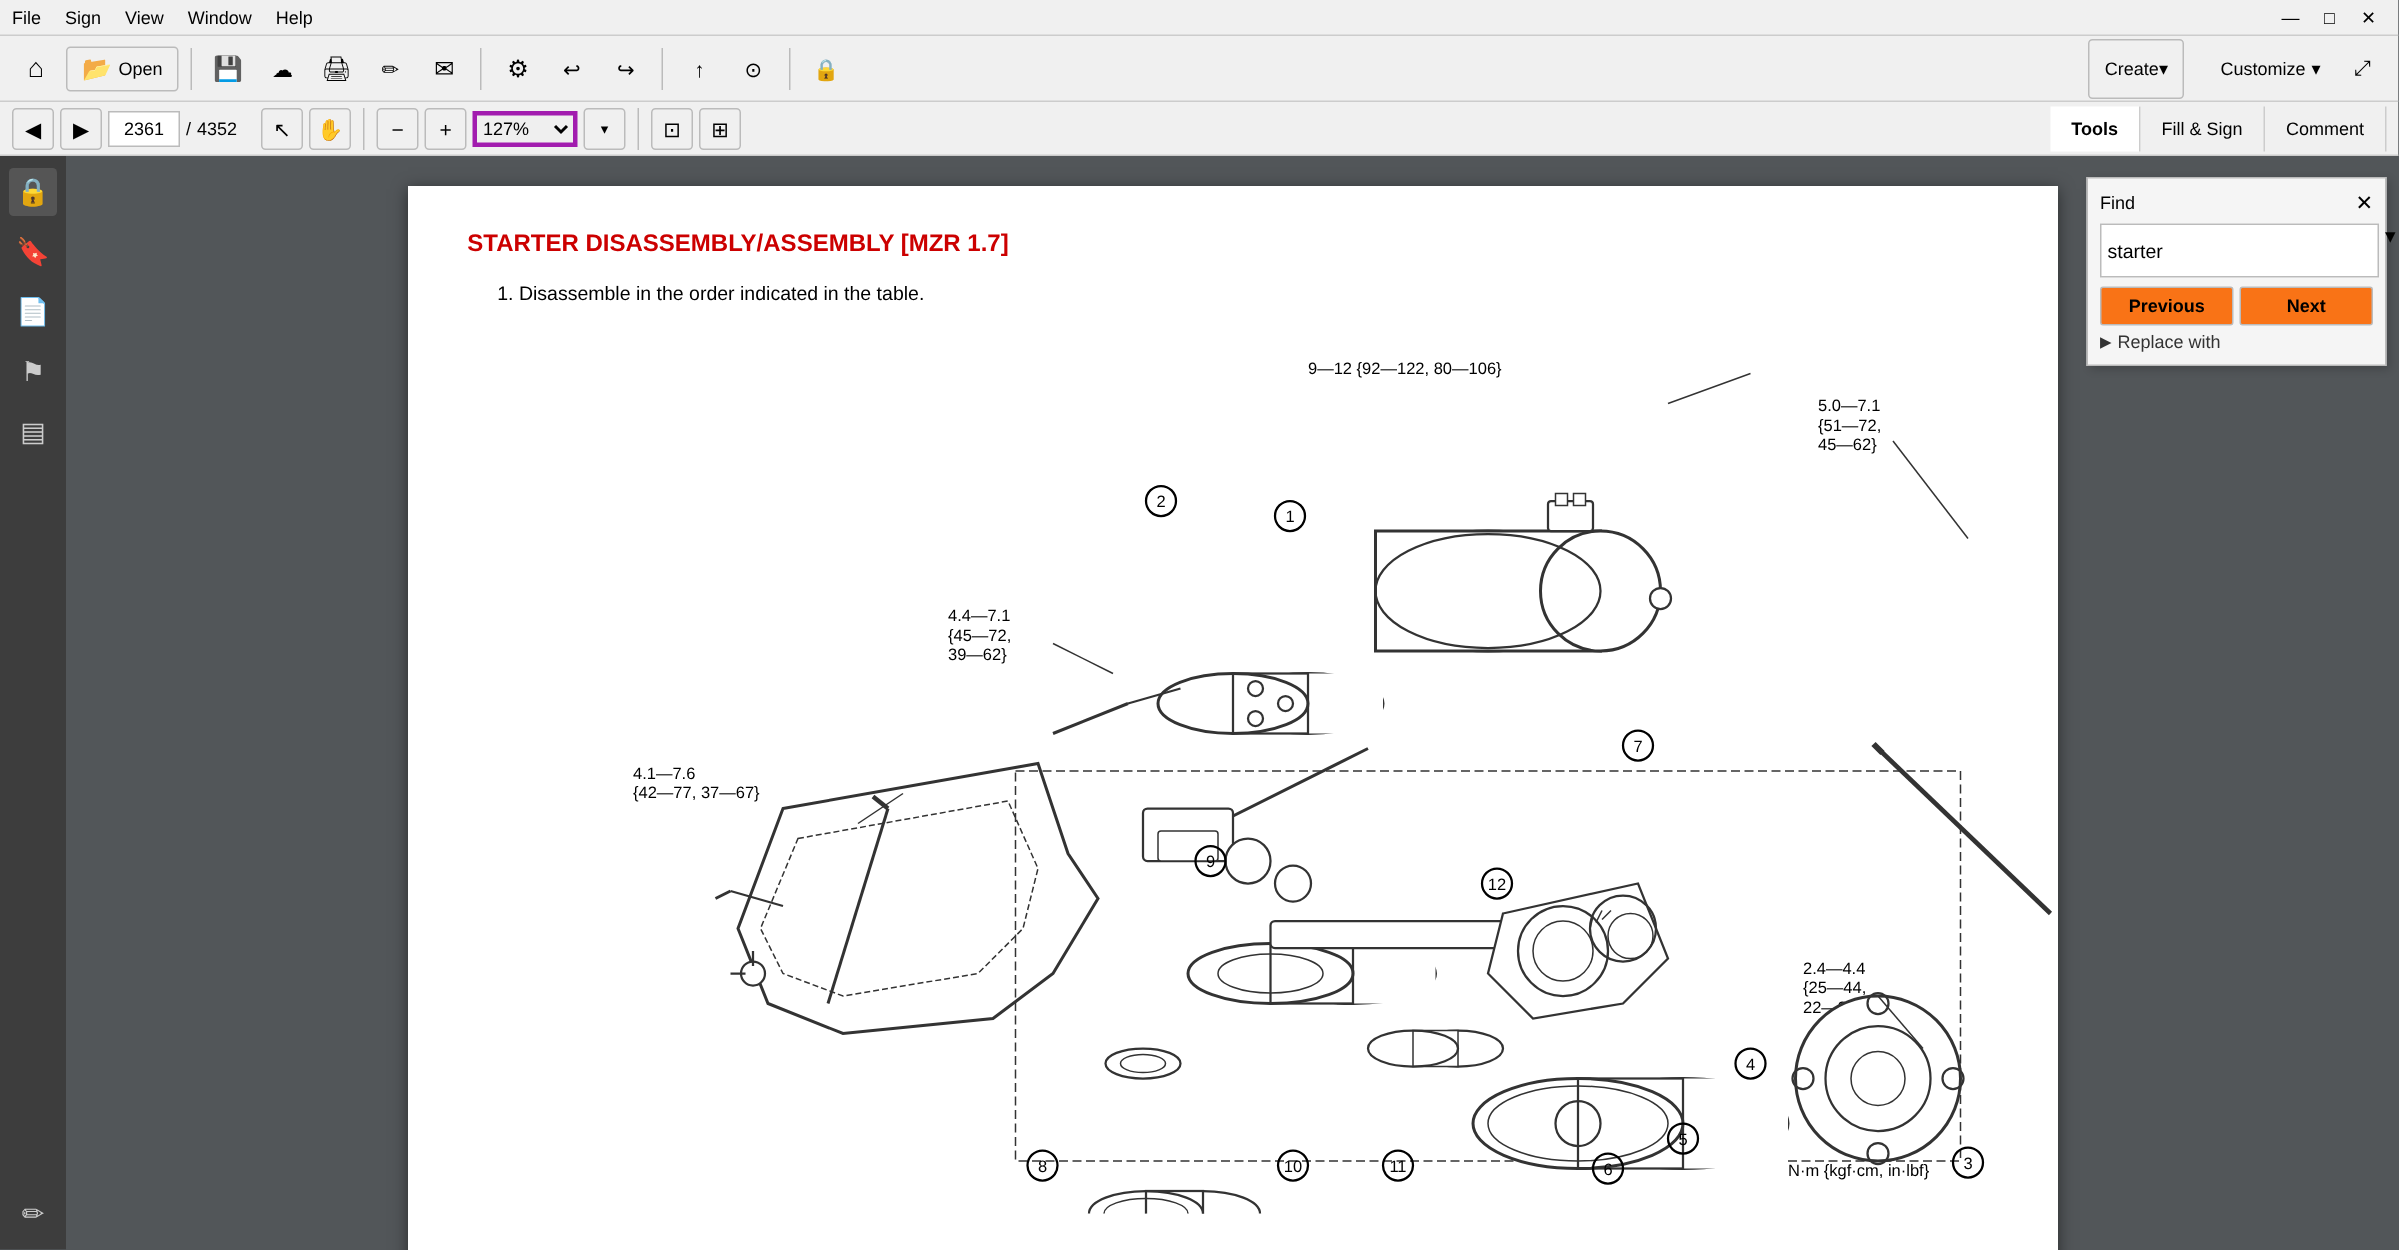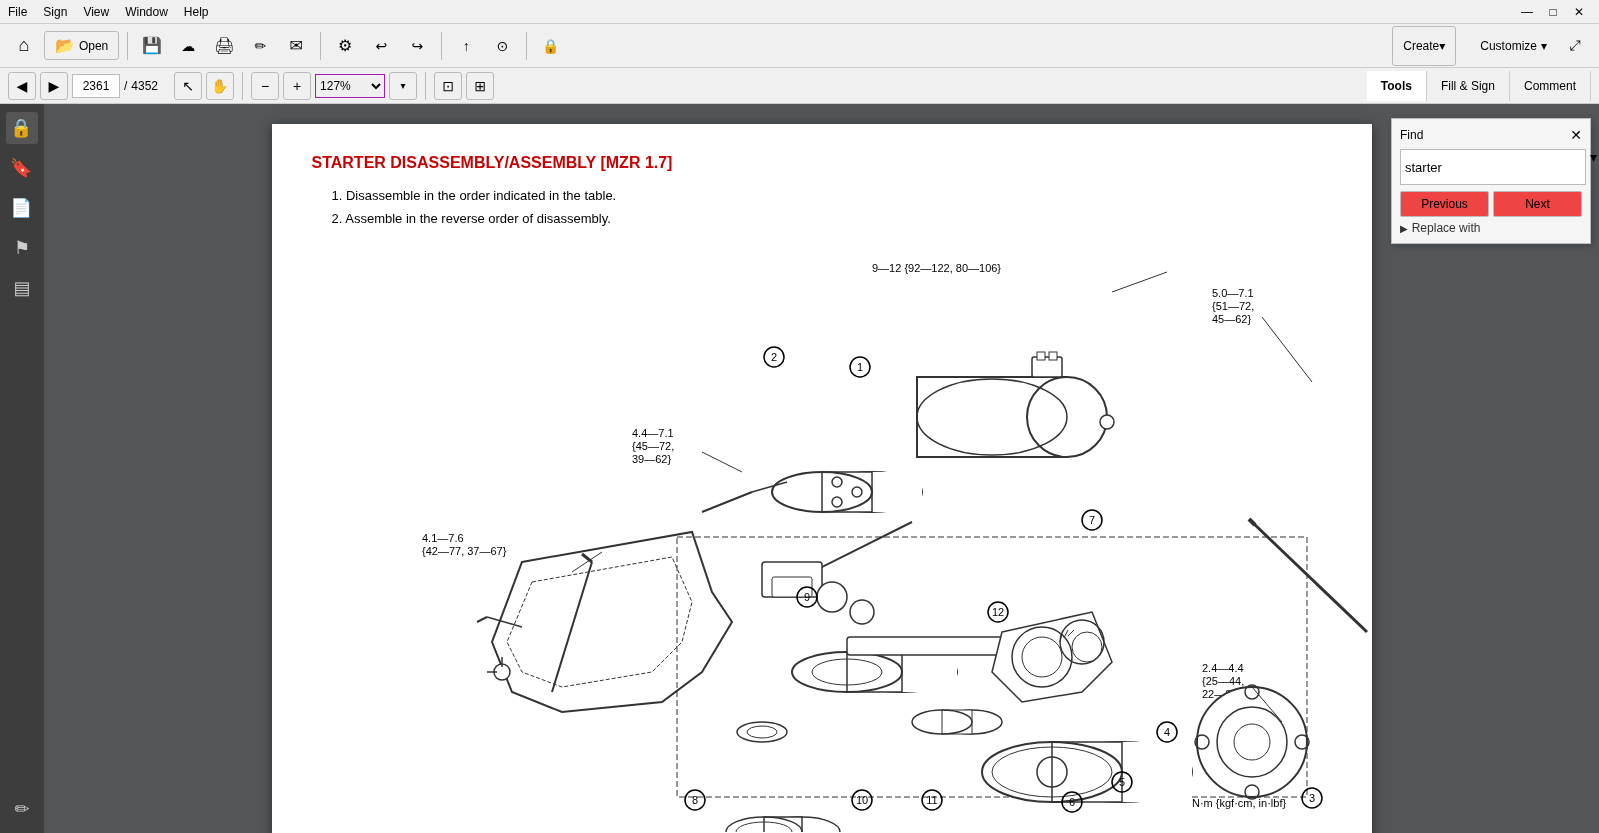--- a/index.html
+++ b/index.html
@@ -83,21 +83,21 @@
     .page-input {
       width: 48px;
       height: 24px;
       border: 1px solid #bbb;
       text-align: center;
       font-size: 12px;
     }
     .zoom-select {
       width: 70px;
       height: 24px;
-      border: 1px solid #a21caf;
+      border: 3px solid #a21caf;
       font-size: 12px;
     }
 
     
     #secondary-toolbar {
       background: #f0f0f0;
       height: 36px;
       display: flex;
       align-items: center;
       padding: 0 8px;
@@ -209,23 +209,24 @@
     #find-btn-row {
       display: flex;
       gap: 4px;
       margin-bottom: 4px;
     }
     .find-btn {
       flex: 1;
       height: 26px;
       font-size: 12px;
       border: 1px solid #bbb;
-      background: #ef4444;
+      background: #f97316;
       cursor: pointer;
       border-radius: 2px;
+      font-weight: bold;
     }
     #replace-with {
       display: flex;
       align-items: center;
       gap: 4px;
       font-size: 12px;
       cursor: pointer;
       color: #333;
     }
     .triangle { font-size: 10px; }
@@ -390,21 +391,20 @@
     <div class="sidebar-icon">▤</div>
     <div class="sidebar-icon" style="margin-top:auto; margin-bottom:8px;">✏</div>
   </div>
 
   <div id="content-area">
     <div id="pdf-page">
 
       <div class="page-title">STARTER DISASSEMBLY/ASSEMBLY [MZR 1.7]</div>
 
       <div class="step-text">1.  Disassemble in the order indicated in the table.</div>
-      <div class="step-text">2.  Assemble in the reverse order of disassembly.</div>
 
       <div id="diagram-area">
         <svg width="1060" height="590" viewBox="0 0 1060 590" style="font-family: Arial, sans-serif;">
 
           <text x="560" y="30" font-size="11">9—12 {92—122, 80—106}</text>
 
           <text x="900" y="55" font-size="11">5.0—7.1</text>
           <text x="900" y="68" font-size="11">{51—72,</text>
           <text x="900" y="81" font-size="11">45—62}</text>
 

